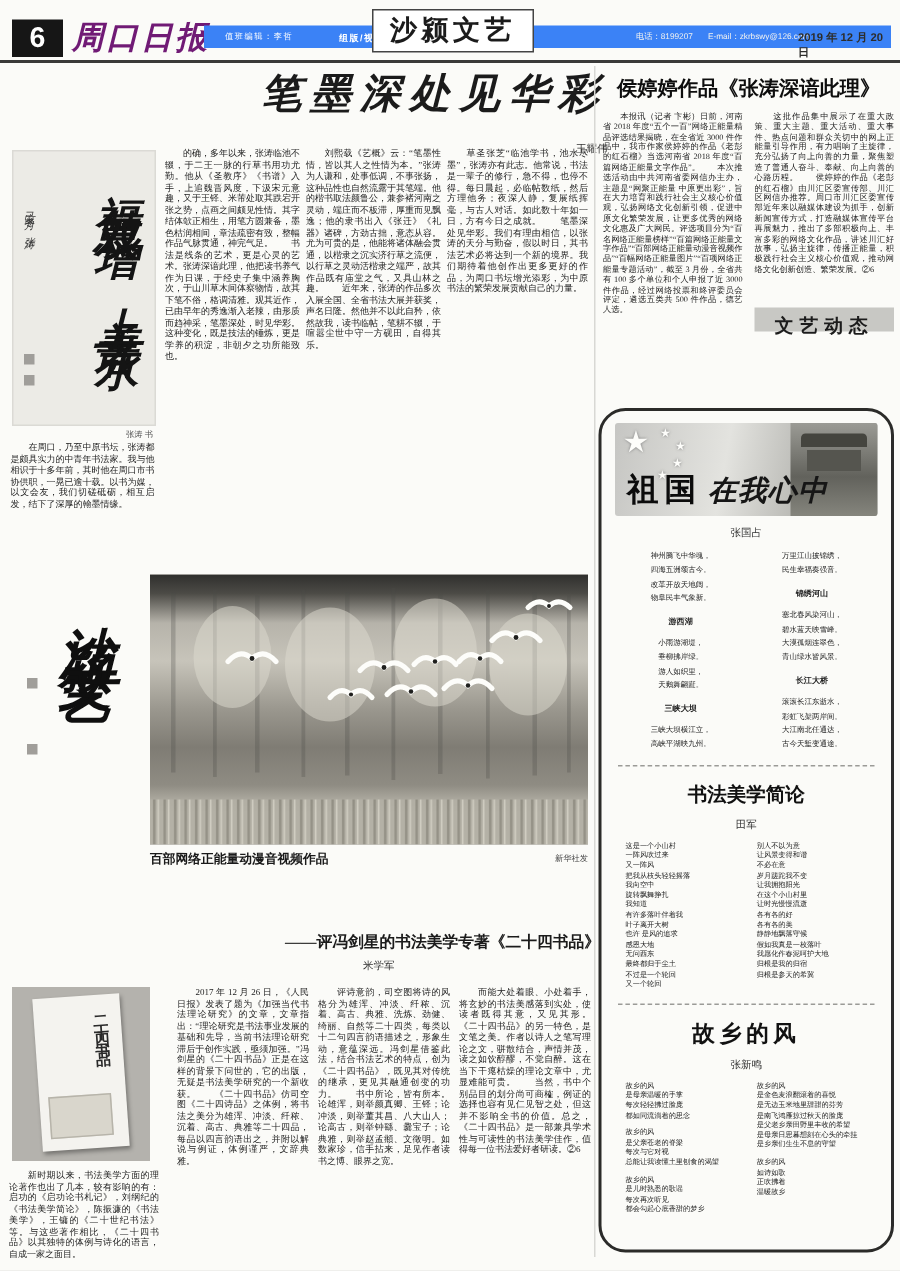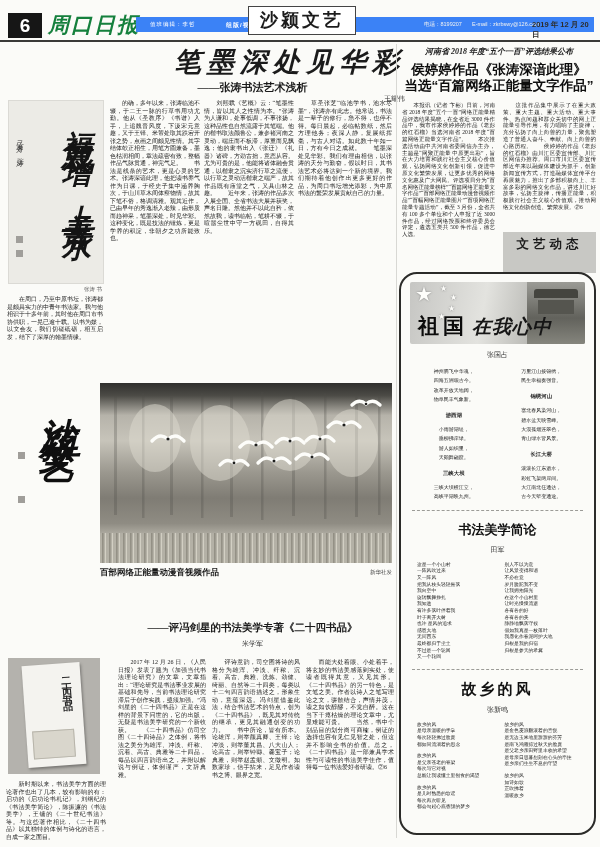--- a/index.html
+++ b/index.html
@@ -3,21 +3,21 @@
 <meta charset="utf-8">
 <style>
   html,body{margin:0;padding:0;background:#e6e6e3;}
   .page{position:relative;width:600px;height:847px;margin:0 auto;background:#fbfbf8;
         font-family:"Liberation Serif",serif;color:#1b1b1b;overflow:hidden;}
   .abs{position:absolute;}
 
   
   .h-num{left:8px;top:13px;width:34px;height:25px;background:#161616;color:#fff;
          font:bold 19px/25px "Liberation Sans",sans-serif;text-align:center;}
-  .h-mast{left:48px;top:11px;font:bold italic 21px "Liberation Serif",serif;letter-spacing:2px;color:#15803d;}
+  .h-mast{left:48px;top:11px;font:bold italic 21px "Liberation Serif",serif;letter-spacing:2px;color:#701a75;}
   .h-bar{left:136px;top:17px;width:458px;height:15px;background:#3b82f6;}
   .h-ed{position:absolute;left:14px;top:4px;font:5.5px "Liberation Sans",sans-serif;color:#fff;letter-spacing:1px;}
   .h-layout{position:absolute;left:90px;top:4px;font:bold 6px "Liberation Sans",sans-serif;color:#fff;letter-spacing:1px;}
   .h-phone{position:absolute;left:288px;top:4px;font:5.5px "Liberation Sans",sans-serif;color:#f2f2f0;}
   .h-mail{position:absolute;left:336px;top:4px;font:5.5px "Liberation Sans",sans-serif;color:#f2f2f0;}
   .h-date{position:absolute;left:396px;top:3px;font:bold 7.5px "Liberation Sans",sans-serif;color:#2d2d2b;}
   .h-secbox{left:248px;top:6px;width:106px;height:27px;background:#fff;border:1px solid #444;
             font:bold 18px/27px "Liberation Serif",serif;text-align:center;letter-spacing:3px;}
   .h-rule{left:0;top:40px;width:600px;height:2px;background:#3a3a38;}
 
@@ -45,21 +45,21 @@
                 font:bold italic 36px "Liberation Serif",serif;letter-spacing:10px;color:#0f0f0f;}
 
   
   .photo{left:100px;top:383px;width:292px;height:180px;background:#8d8a82;}
   .photo-caption{left:100px;top:567px;font:bold 8.5px "Liberation Sans",sans-serif;color:#1a1a1a;}
   .photo-credit{left:300px;top:569px;width:92px;text-align:right;font:5.5px "Liberation Sans",sans-serif;color:#444;}
 
   
   .a2-title{left:105px;top:592px;width:295px;text-align:center;
             font:bold italic 21px "Liberation Serif",serif;letter-spacing:5px;}
-  .a2-sub{left:105px;top:621px;width:295px;text-align:center;font:bold 10.5px "Liberation Serif",serif;}
+  .a2-sub{left:105px;top:621px;width:295px;text-align:right;font:bold 10.5px "Liberation Serif",serif;}
   .a2-author{left:105px;top:639px;width:295px;text-align:center;font:7px "Liberation Serif",serif;color:#333;}
   .book{left:8px;top:658px;width:92px;height:116px;background:#b4b2ad;overflow:hidden;}
   .book-cover{position:absolute;left:17px;top:6px;width:58px;height:102px;background:#f4f3ef;
               transform:rotate(-4deg);box-shadow:1px 2px 3px rgba(0,0,0,.35);}
   .book-title{position:absolute;right:8px;top:6px;writing-mode:vertical-rl;
               font:bold 10px "Liberation Serif",serif;letter-spacing:6px;color:#2a2a2a;}
   .book-ill{position:absolute;left:6px;bottom:8px;width:40px;height:26px;background:#d9d6cc;
             border:1px solid #b7b4aa;}
   .a2c0{left:6px;top:781px;width:100px;height:62px;}
   .a2c1{left:118px;top:659px;width:88px;height:184px;}
@@ -69,21 +69,21 @@
   
   .vline{left:396px;top:44px;width:1px;height:794px;background:#d8d8d4;}
   .rail{left:402px;top:46px;width:194px;}
   .rk{text-align:center;font:bold italic 8px "Liberation Serif",serif;color:#222;}
   .rh{margin-top:5px;text-align:center;font:bold 13.5px/16px "Liberation Sans",sans-serif;color:#0d0d0d;}
   .rbody{position:relative;margin-top:8px;height:160px;}
   .rb{position:absolute;top:0;font-size:5.5px;line-height:6.8px;text-align:justify;
       white-space:pre-line;color:#232323;}
   .rb1{left:0;width:93px;height:158px;}
   .rb2{left:101px;width:93px;height:124px;}
-  .rtag{position:absolute;left:101px;top:130px;width:93px;height:41px;background:#c8c8c4;
+  .rtag{position:absolute;left:101px;top:130px;width:93px;height:16px;background:#c8c8c4;
         font:bold 12.5px/25px "Liberation Sans",sans-serif;text-align:center;letter-spacing:4px;color:#1c1c1c;}
 
   
   .rbox{left:399px;top:272px;width:197px;height:563px;border:2px solid #2b2b29;border-radius:18px;
         box-sizing:border-box;padding:8px 9px;background:#fbfbf8;}
   .banner{position:relative;height:62px;overflow:hidden;border-radius:2px;
           background:linear-gradient(100deg,#c6c6c3 0%,#e3e3df 42%,#8e8e89 100%);}
   .star{position:absolute;color:#fdfdfa;text-shadow:0 0 2px #777;font-family:"DejaVu Sans",sans-serif;}
   .st1{left:5px;top:0px;font-size:20px;}
   .st2{left:30px;top:2px;font-size:8px;}
@@ -120,21 +120,20 @@
     <span class="h-ed">值班编辑：李哲</span>
     <span class="h-layout">组版/视觉</span>
     <span class="h-phone">电话：8199207</span>
     <span class="h-mail">E-mail：zkrbswy@126.com</span>
     <span class="h-date">2019 年 12 月 20 日</span>
   </div>
   <div class="abs h-secbox">沙颍文艺</div>
   <div class="abs h-rule"></div>
 
   <div class="abs a1-title">笔墨深处见华彩</div>
-  <div class="abs a1-sub">——张涛书法艺术浅析</div>
   <div class="abs a1-author">王耀伟</div>
 
   <div class="abs art1">
     <div class="art1-text">福慧双增　上善若水</div>
     <div class="art1-sign">己亥冬月　张涛</div>
     <div class="seal" style="left:7px;bottom:26px;"></div>
     <div class="seal" style="left:7px;bottom:40px;"></div>
   </div>
   <div class="abs art1-credit">张涛 书</div>
 
@@ -226,24 +225,22 @@
     </div>
   </div>
 
   <div class="col a2c0">　　新时期以来，书法美学方面的理论著作也出了几本，较有影响的有：启功的《启功论书札记》，刘纲纪的《书法美学简论》，陈振濂的《书法美学》，王镛的《二十世纪书法》等。与这些著作相比，《二十四书品》以其独特的体例与诗化的语言，自成一家之面目。</div>
   <div class="col a2c1">　　2017 年 12 月 26 日，《人民日报》发表了题为《加强当代书法理论研究》的文章，文章指出：“理论研究是书法事业发展的基础和先导，当前书法理论研究滞后于创作实践，亟须加强。”冯剑星的《二十四书品》正是在这样的背景下问世的，它的出版，无疑是书法美学研究的一个新收获。　　《二十四书品》仿司空图《二十四诗品》之体例，将书法之美分为雄浑、冲淡、纤秾、沉着、高古、典雅等二十四品，每品以四言韵语出之，并附以解说与例证，体例谨严，文辞典雅。</div>
   <div class="col a2c2">　　评诗意韵，司空图将诗的风格分为雄浑、冲淡、纤秾、沉着、高古、典雅、洗炼、劲健、绮丽、自然等二十四类，每类以十二句四言韵语描述之，形象生动，意蕴深远。冯剑星借鉴此法，结合书法艺术的特点，创为《二十四书品》，既见其对传统的继承，更见其融通创变的功力。　　书中所论，皆有所本。论雄浑，则举颜真卿、王铎；论冲淡，则举董其昌、八大山人；论高古，则举钟繇、爨宝子；论典雅，则举赵孟頫、文徵明。如数家珍，信手拈来，足见作者读书之博、眼界之宽。</div>
   <div class="col a2c3">　　而能大处着眼、小处着手，将玄妙的书法美感落到实处，使读者既得其意，又见其形。　　《二十四书品》的另一特色，是文笔之美。作者以诗人之笔写理论之文，骈散结合，声情并茂，读之如饮醇醪，不觉自醉。这在当下干瘪枯燥的理论文章中，尤显难能可贵。　　当然，书中个别品目的划分尚可商榷，例证的选择也容有见仁见智之处，但这并不影响全书的价值。总之，《二十四书品》是一部兼具学术性与可读性的书法美学佳作，值得每一位书法爱好者研读。②6</div>
 
   <div class="abs vline"></div>
   <div class="abs rail">
-    <div class="rk">河南省 2018 年度“五个一百”评选结果公布</div>
     <div class="rh">
       <div>侯婷婷作品《张涛深谙此理》</div>
-      <div>当选“百篇网络正能量文字作品”</div>
     </div>
     <div class="rbody">
       <div class="rb rb1">　　本报讯（记者 卞彬）日前，河南省 2018 年度“五个一百”网络正能量精品评选结果揭晓，在全省近 3000 件作品中，我市作家侯婷婷的作品《老彭的红石榴》当选河南省 2018 年度“百篇网络正能量文字作品”。　　本次推选活动由中共河南省委网信办主办，主题是“网聚正能量 中原更出彩”，旨在大力培育和践行社会主义核心价值观，弘扬网络文化创新引领，促进中原文化繁荣发展，让更多优秀的网络文化惠及广大网民。评选项目分为“百名网络正能量榜样”“百篇网络正能量文字作品”“百部网络正能量动漫音视频作品”“百幅网络正能量图片”“百项网络正能量专题活动”，截至 3 月份，全省共有 100 多个单位和个人申报了近 3000 件作品，经过网络投票和终评委员会评定，遴选五类共 500 件作品，德艺人选。</div>
       <div class="rb rb2">　　这批作品集中展示了在重大政策、重大主题、重大活动、重大事件、热点问题和群众关切中的网上正能量引导作用，有力唱响了主旋律，充分弘扬了向上向善的力量，聚焦塑造了普通人奋斗、奉献、向上向善的心路历程。　　侯婷婷的作品《老彭的红石榴》由川汇区委宣传部、川汇区网信办推荐。周口市川汇区委宣传部近年来以融媒体建设为抓手，创新新闻宣传方式，打造融媒体宣传平台再展魅力，推出了多部积极向上、丰富多彩的网络文化作品，讲述川汇好故事，弘扬主旋律，传播正能量，积极践行社会主义核心价值观，推动网络文化创新创造、繁荣发展。②6</div>
       <div class="rtag">文艺动态</div>
     </div>
   </div>
 
   <div class="abs rbox">
     <div class="banner">

